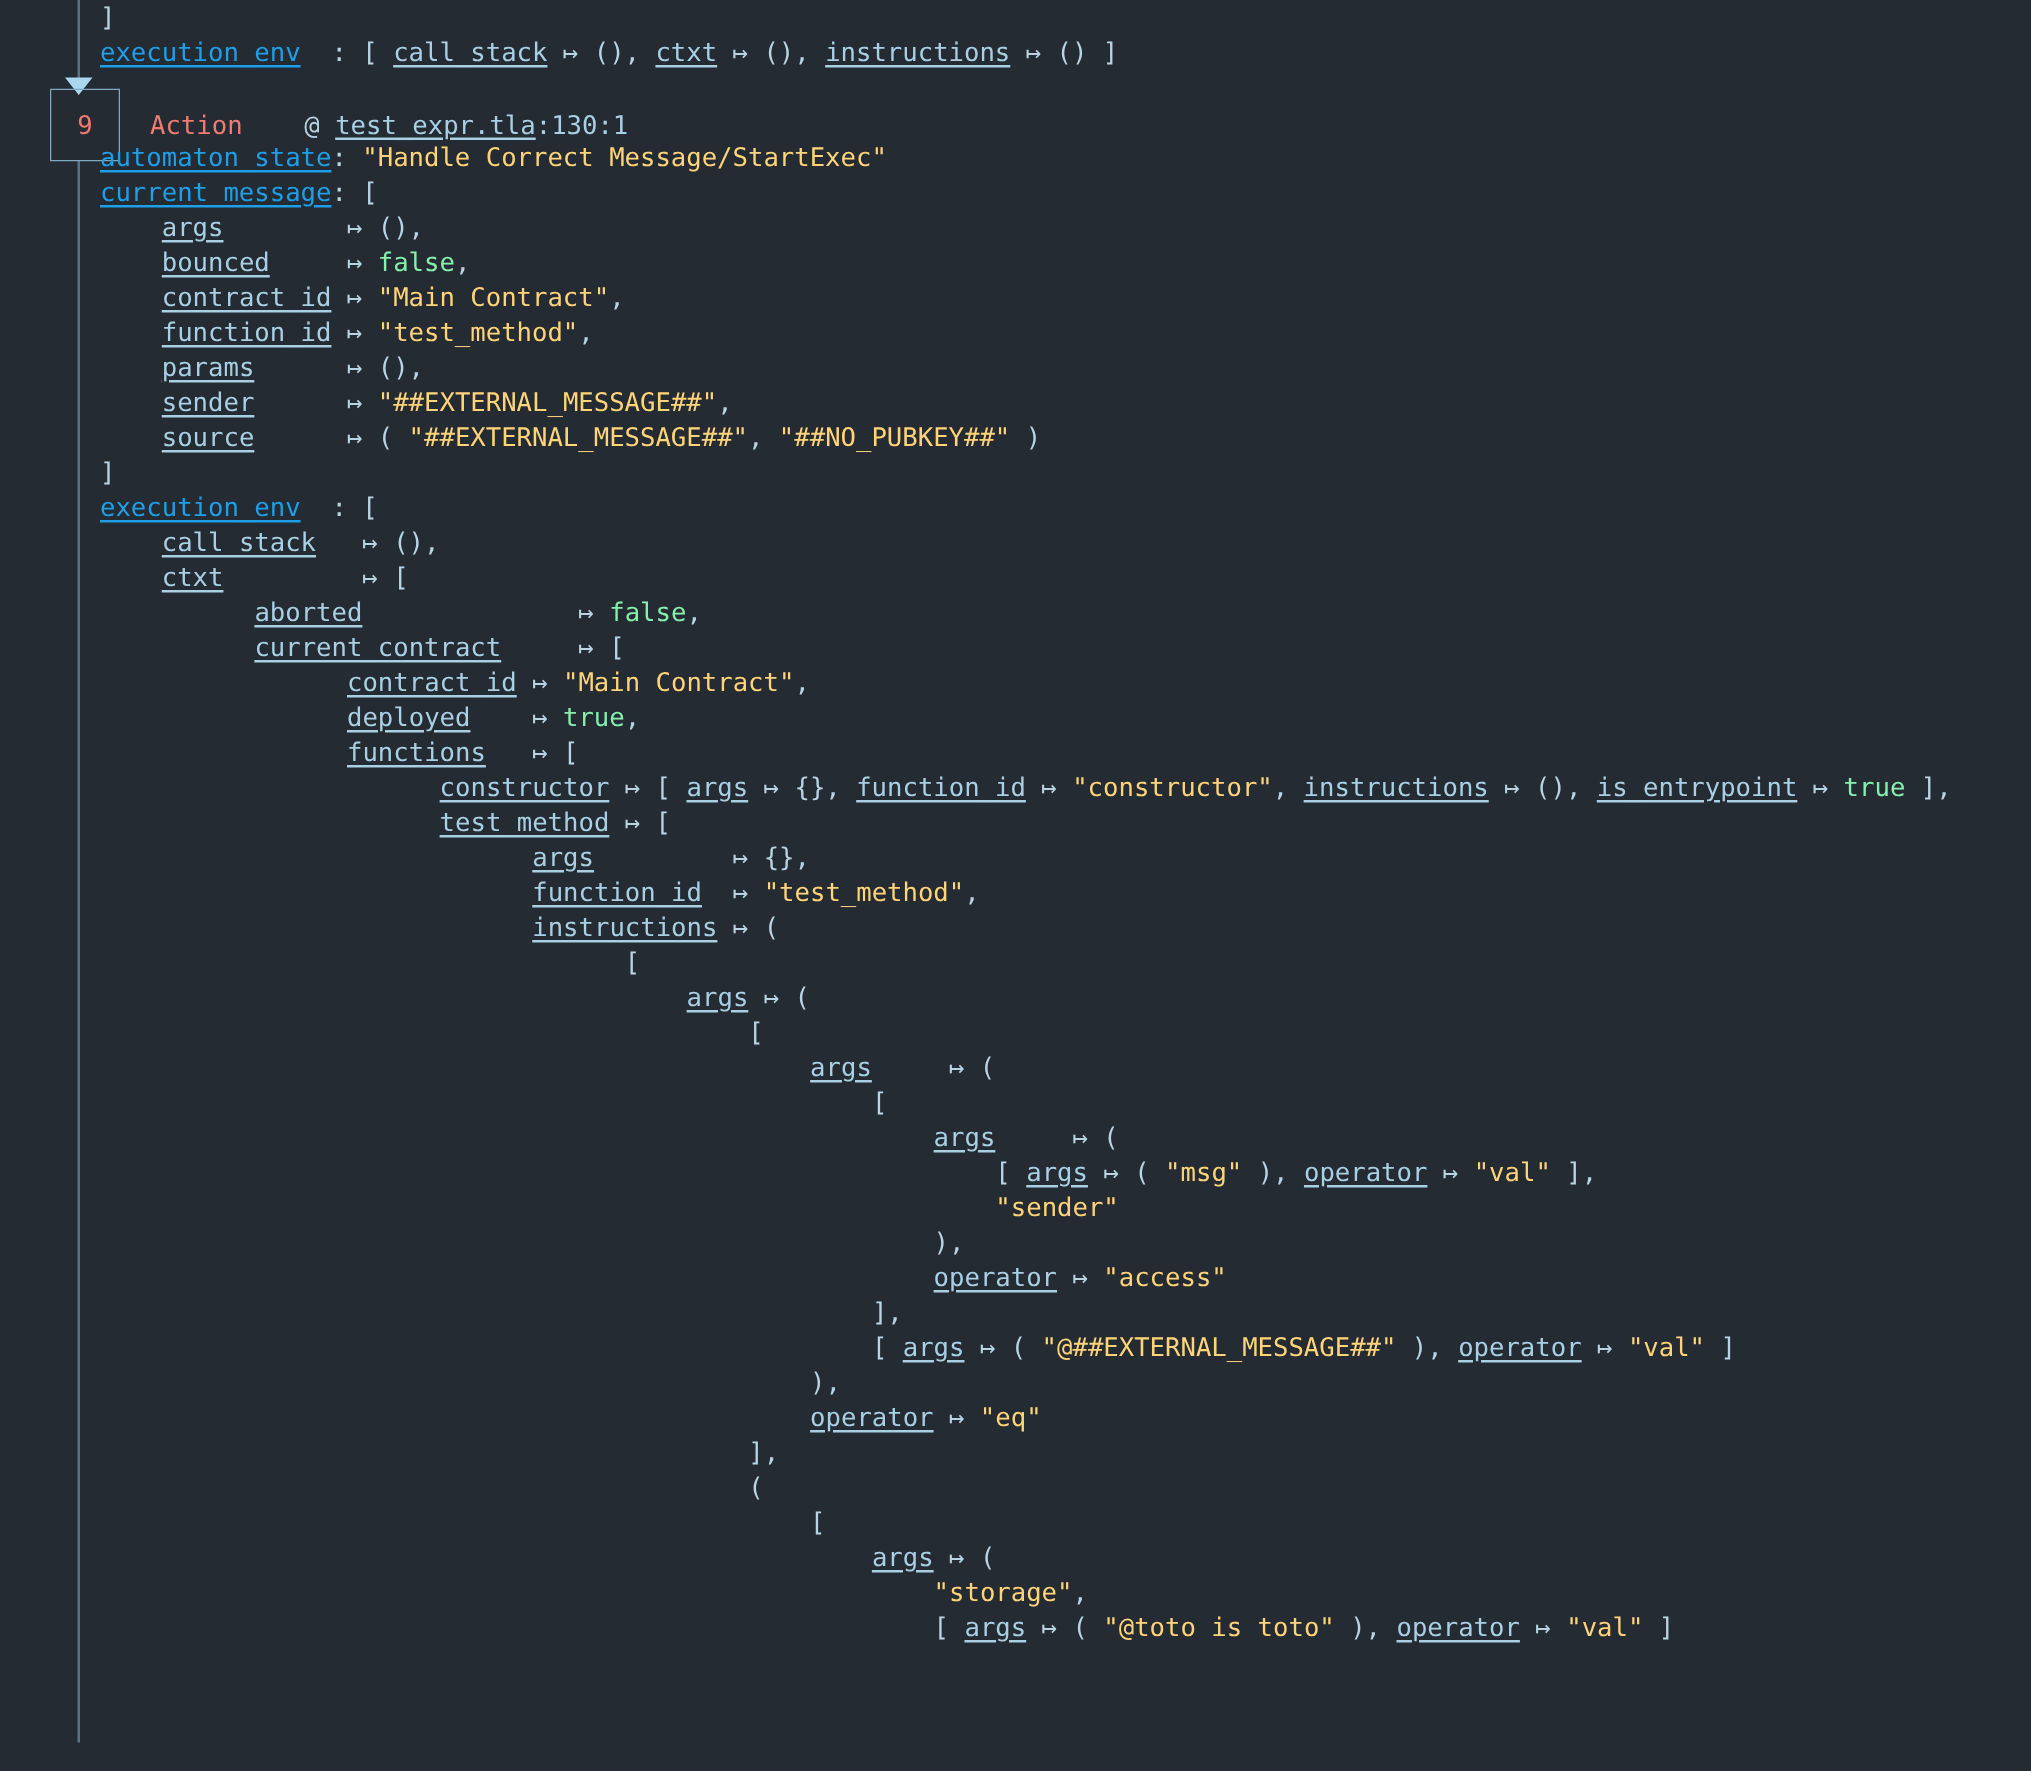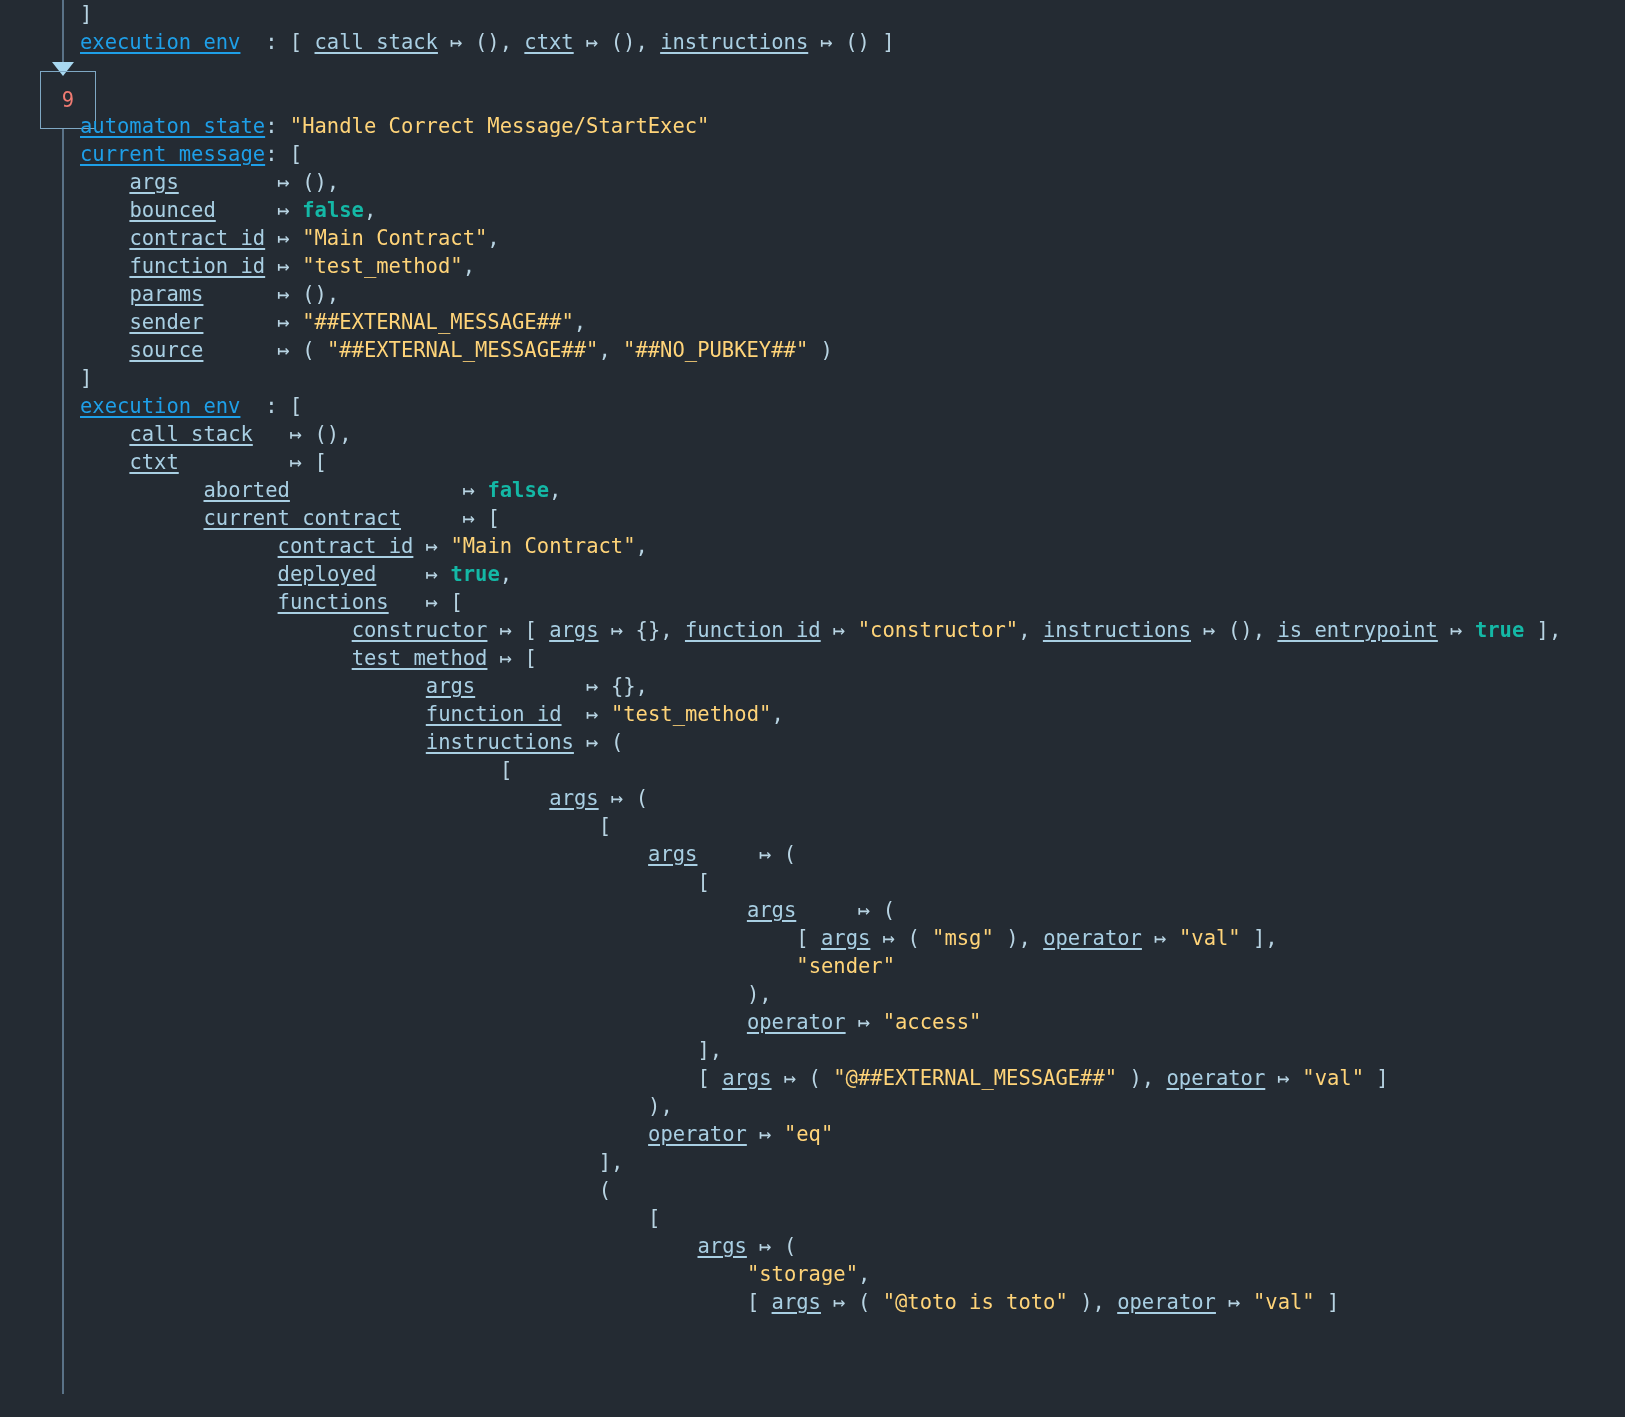--- a/index.html
+++ b/index.html
@@ -82,33 +82,34 @@
     padding-left: 80px;
     white-space: pre;
   }
   .line.header { padding-left: 120px; }
 
   
   .k-top   { color: #1e9fe8; text-decoration: underline; text-underline-offset: 3px; text-align: right; }
   .k-sub   { color: #a9cfe3; text-decoration: underline; text-underline-offset: 3px; }
   .punct   { color: #b8d4e3; }
   .str     { color: #ffd479; }
-  .bool    { color: #14b8a6; font-weight: bold; }
+  .bool    { color: #86efac; }
   .action  { color: #f07b72; }
   .loc     { color: #a9cfe3; }
   .loc u   { text-decoration: underline; text-underline-offset: 3px; }
   .at      { color: #b8d4e3; }
 </style>
 </head>
 <body>
 
 <div id="viewport">
 
   <div class="rail seg-top"></div>
   <div class="rail seg-bot"></div>
 
   <div class="step-arrow"></div>
   <div class="step-box"></div>
   <div class="step-num">9</div>
 
   <div class="code" id="code-surface"><div class="line" style="padding-left: 80px;"><span class="punct">]</span></div><div class="line" style="padding-left: 80px;"><span class="k-top">execution_env</span><span class="punct">  : [ </span><span class="k-sub">call_stack</span><span class="punct"> ↦ (), </span><span class="k-sub">ctxt</span><span class="punct"> ↦ (), </span><span class="k-sub">instructions</span><span class="punct"> ↦ () ]</span></div><div class="line" style="padding-left: 80px;">&nbsp;</div><div class="line" style="padding-left: 80px;">&nbsp;</div><div class="line" style="padding-left: 80px;"><span class="k-top">automaton_state</span><span class="punct">: </span><span class="str">"Handle Correct Message/StartExec"</span></div><div class="line" style="padding-left: 80px;"><span class="k-top">current_message</span><span class="punct">: [</span></div><div class="line" style="padding-left: 129.4px;"><span class="k-sub">args</span><span class="punct">        ↦ (),</span></div><div class="line" style="padding-left: 129.4px;"><span class="k-sub">bounced</span><span class="punct">     ↦ </span><span class="bool">false</span><span class="punct">,</span></div><div class="line" style="padding-left: 129.4px;"><span class="k-sub">contract_id</span><span class="punct"> ↦ </span><span class="str">"Main Contract"</span><span class="punct">,</span></div><div class="line" style="padding-left: 129.4px;"><span class="k-sub">function_id</span><span class="punct"> ↦ </span><span class="str">"test_method"</span><span class="punct">,</span></div><div class="line" style="padding-left: 129.4px;"><span class="k-sub">params</span><span class="punct">      ↦ (),</span></div><div class="line" style="padding-left: 129.4px;"><span class="k-sub">sender</span><span class="punct">      ↦ </span><span class="str">"##EXTERNAL_MESSAGE##"</span><span class="punct">,</span></div><div class="line" style="padding-left: 129.4px;"><span class="k-sub">source</span><span class="punct">      ↦ ( </span><span class="str">"##EXTERNAL_MESSAGE##"</span><span class="punct">, </span><span class="str">"##NO_PUBKEY##"</span><span class="punct"> )</span></div><div class="line" style="padding-left: 80px;"><span class="punct">]</span></div><div class="line" style="padding-left: 80px;"><span class="k-top">execution_env</span><span class="punct">  : [</span></div><div class="line" style="padding-left: 129.4px;"><span class="k-sub">call_stack</span><span class="punct">   ↦ (),</span></div><div class="line" style="padding-left: 129.4px;"><span class="k-sub">ctxt</span><span class="punct">         ↦ [</span></div><div class="line" style="padding-left: 203.5px;"><span class="k-sub">aborted</span><span class="punct">              ↦ </span><span class="bool">false</span><span class="punct">,</span></div><div class="line" style="padding-left: 203.5px;"><span class="k-sub">current_contract</span><span class="punct">     ↦ [</span></div><div class="line" style="padding-left: 277.6px;"><span class="k-sub">contract_id</span><span class="punct"> ↦ </span><span class="str">"Main Contract"</span><span class="punct">,</span></div><div class="line" style="padding-left: 277.6px;"><span class="k-sub">deployed</span><span class="punct">    ↦ </span><span class="bool">true</span><span class="punct">,</span></div><div class="line" style="padding-left: 277.6px;"><span class="k-sub">functions</span><span class="punct">   ↦ [</span></div><div class="line" style="padding-left: 351.7px;"><span class="k-sub">constructor</span><span class="punct"> ↦ [ </span><span class="k-sub">args</span><span class="punct"> ↦ {}, </span><span class="k-sub">function_id</span><span class="punct"> ↦ </span><span class="str">"constructor"</span><span class="punct">, </span><span class="k-sub">instructions</span><span class="punct"> ↦ (), </span><span class="k-sub">is_entrypoint</span><span class="punct"> ↦ </span><span class="bool">true</span><span class="punct"> ],</span></div><div class="line" style="padding-left: 351.7px;"><span class="k-sub">test_method</span><span class="punct"> ↦ [</span></div><div class="line" style="padding-left: 425.8px;"><span class="k-sub">args</span><span class="punct">         ↦ {},</span></div><div class="line" style="padding-left: 425.8px;"><span class="k-sub">function_id</span><span class="punct">  ↦ </span><span class="str">"test_method"</span><span class="punct">,</span></div><div class="line" style="padding-left: 425.8px;"><span class="k-sub">instructions</span><span class="punct"> ↦ (</span></div><div class="line" style="padding-left: 499.9px;"><span class="punct">[</span></div><div class="line" style="padding-left: 549.3px;"><span class="k-sub">args</span><span class="punct"> ↦ (</span></div><div class="line" style="padding-left: 598.7px;"><span class="punct">[</span></div><div class="line" style="padding-left: 648.1px;"><span class="k-sub">args</span><span class="punct">     ↦ (</span></div><div class="line" style="padding-left: 697.5px;"><span class="punct">[</span></div><div class="line" style="padding-left: 746.9px;"><span class="k-sub">args</span><span class="punct">     ↦ (</span></div><div class="line" style="padding-left: 796.3px;"><span class="punct">[ </span><span class="k-sub">args</span><span class="punct"> ↦ ( </span><span class="str">"msg"</span><span class="punct"> ), </span><span class="k-sub">operator</span><span class="punct"> ↦ </span><span class="str">"val"</span><span class="punct"> ],</span></div><div class="line" style="padding-left: 796.3px;"><span class="str">"sender"</span></div><div class="line" style="padding-left: 746.9px;"><span class="punct">),</span></div><div class="line" style="padding-left: 746.9px;"><span class="k-sub">operator</span><span class="punct"> ↦ </span><span class="str">"access"</span></div><div class="line" style="padding-left: 697.5px;"><span class="punct">],</span></div><div class="line" style="padding-left: 697.5px;"><span class="punct">[ </span><span class="k-sub">args</span><span class="punct"> ↦ ( </span><span class="str">"@##EXTERNAL_MESSAGE##"</span><span class="punct"> ), </span><span class="k-sub">operator</span><span class="punct"> ↦ </span><span class="str">"val"</span><span class="punct"> ]</span></div><div class="line" style="padding-left: 648.1px;"><span class="punct">),</span></div><div class="line" style="padding-left: 648.1px;"><span class="k-sub">operator</span><span class="punct"> ↦ </span><span class="str">"eq"</span></div><div class="line" style="padding-left: 598.7px;"><span class="punct">],</span></div><div class="line" style="padding-left: 598.7px;"><span class="punct">(</span></div><div class="line" style="padding-left: 648.1px;"><span class="punct">[</span></div><div class="line" style="padding-left: 697.5px;"><span class="k-sub">args</span><span class="punct"> ↦ (</span></div><div class="line" style="padding-left: 746.9px;"><span class="str">"storage"</span><span class="punct">,</span></div><div class="line" style="padding-left: 746.9px;"><span class="punct">[ </span><span class="k-sub">args</span><span class="punct"> ↦ ( </span><span class="str">"@toto is toto"</span><span class="punct"> ), </span><span class="k-sub">operator</span><span class="punct"> ↦ </span><span class="str">"val"</span><span class="punct"> ]</span></div></div>
 
+<div class="line header" style="position: absolute; left: 0px; top: 86px; padding-left: 120px;"><span class="action">Action</span><span class="at">    @ </span><span class="loc"><u>test_expr.tla</u></span><span class="loc">:130:1</span></div>
   </div>
 
 </body></html>

